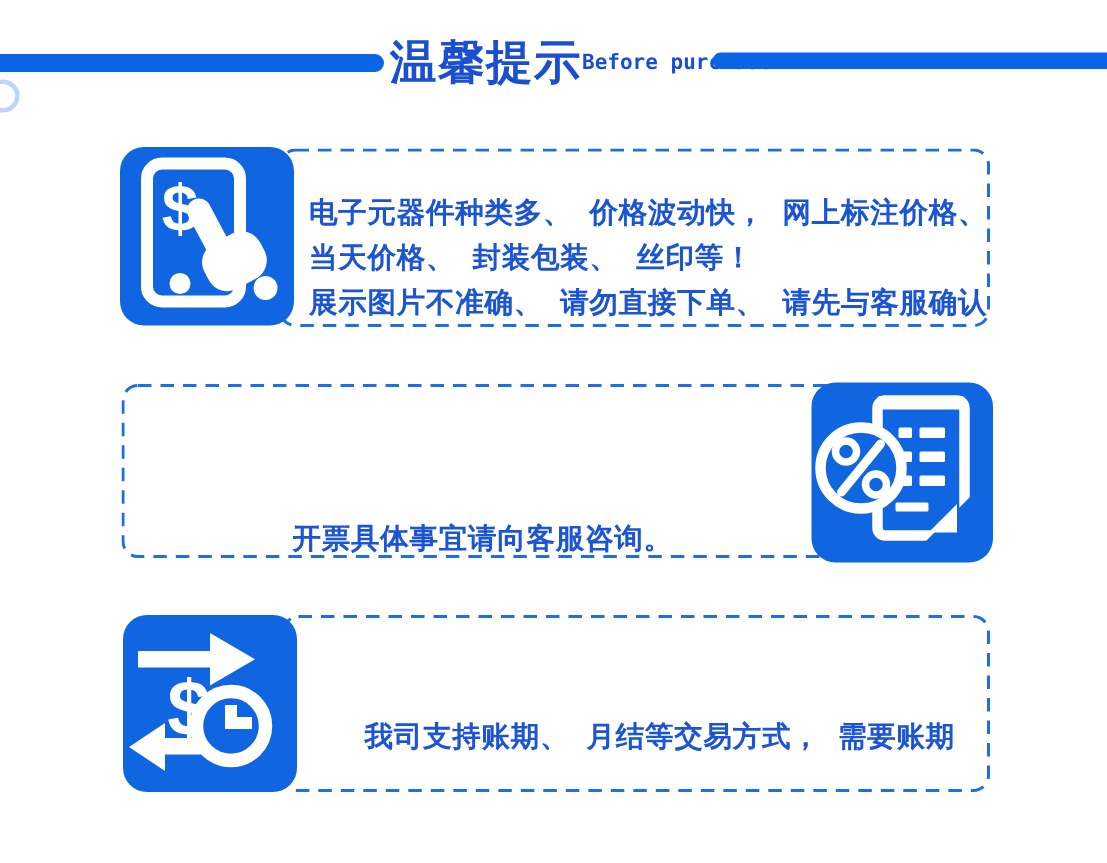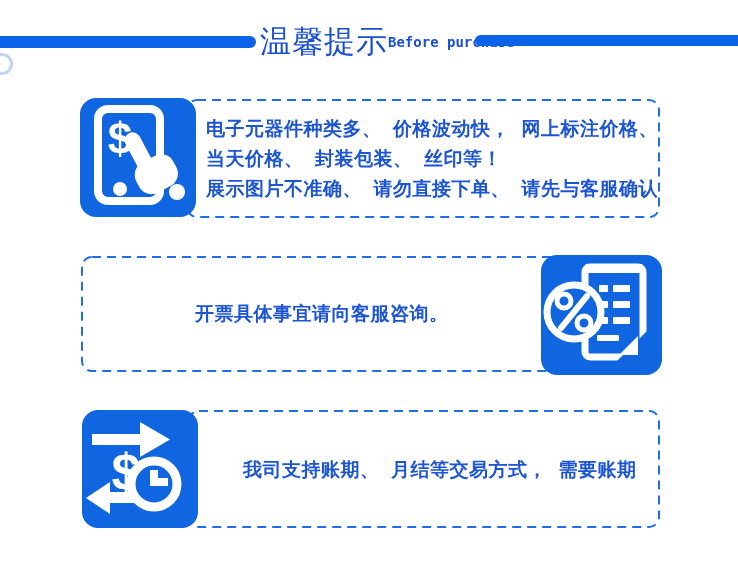--- a/index.html
+++ b/index.html
@@ -13,42 +13,42 @@
   .page{
     position:relative;width:738px;height:575px;background:#ffffff;
     overflow:hidden;font-family:"Liberation Sans",sans-serif;
   }
   
   .bar{position:absolute;background:var(--bar-blue);}
   .bar-left{left:0;top:36px;width:256px;height:12px;border-radius:0 7px 7px 0;}
   .bar-right{left:475px;top:35px;width:263px;height:11px;border-radius:7px 0 0 7px;}
   .hdr-title{
     position:absolute;left:260px;top:21px;font-family:"Liberation Serif",serif;
-    font-size:31px;font-weight:400;color:var(--title-blue);letter-spacing:1px;white-space:nowrap;
+    font-size:31px;font-weight:700;color:var(--title-blue);letter-spacing:1px;white-space:nowrap;
   }
   .hdr-sub{
     position:absolute;left:388px;top:34px;font-family:"DejaVu Sans Mono",monospace;
     font-size:14px;font-weight:700;color:var(--title-blue);white-space:nowrap;
   }
   .corner-arc{
     position:absolute;left:-9px;top:53px;width:16px;height:16px;border-radius:50%;
     border:3px solid #a9c6f0;opacity:.75;
   }
   
   .dash-box{position:absolute;}
   .tip-icon{position:absolute;background:var(--icon-blue);border-radius:16px;}
   .tip-icon svg{display:block;width:100%;height:100%;}
   .tip-text{
-    position:absolute;display:flex;flex-direction:column;justify-content:center;
+    position:absolute;display:flex;flex-direction:column;justify-content:flex-end;
     color:var(--text-blue);font-weight:700;font-size:19px;letter-spacing:.5px;
   }
   .tip-line{white-space:pre-wrap;}
   .t1{left:206px;top:99px;height:119px;line-height:30px;}
   .t2{left:195px;top:256px;height:116px;line-height:24px;}
-  .t3{left:243px;top:410px;height:118px;line-height:37px;}
+  .t3{left:243px;top:392px;height:118px;line-height:37px;}
   .box1{left:186px;top:99px;width:474px;height:119px;}
   .box2{left:81px;top:256px;width:494px;height:116px;}
   .box3{left:188px;top:410px;width:472px;height:118px;}
   .icon1{left:80px;top:98px;width:116px;height:119px;}
   .icon2{left:541px;top:255px;width:121px;height:120px;}
   .icon3{left:82px;top:410px;width:116px;height:118px;}
 </style>
 </head>
 <body>
 

